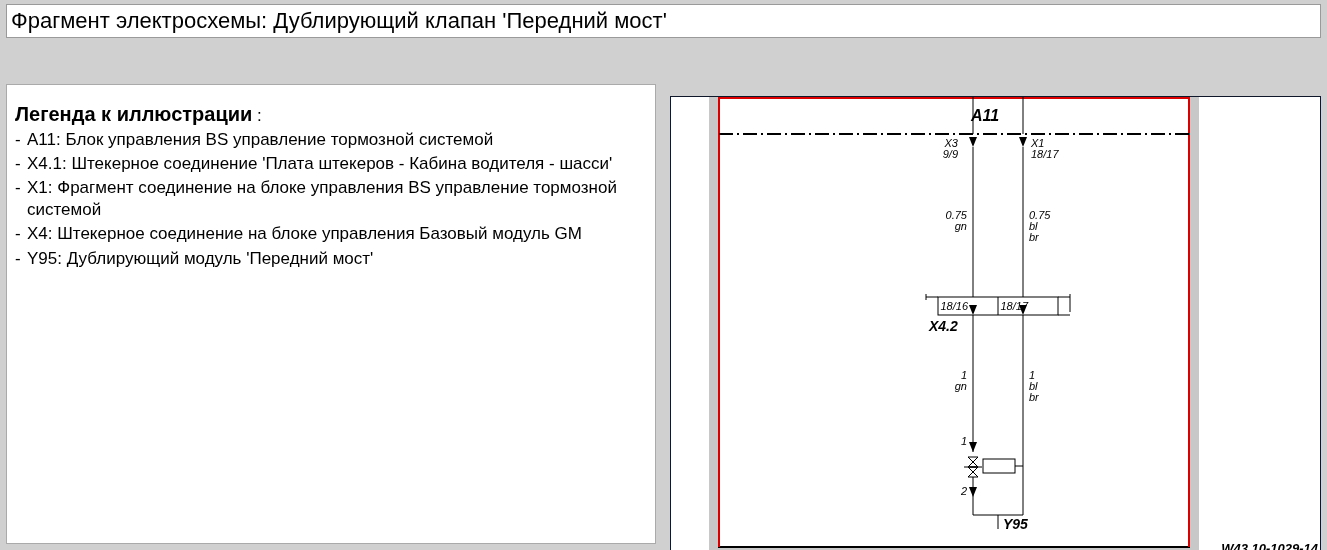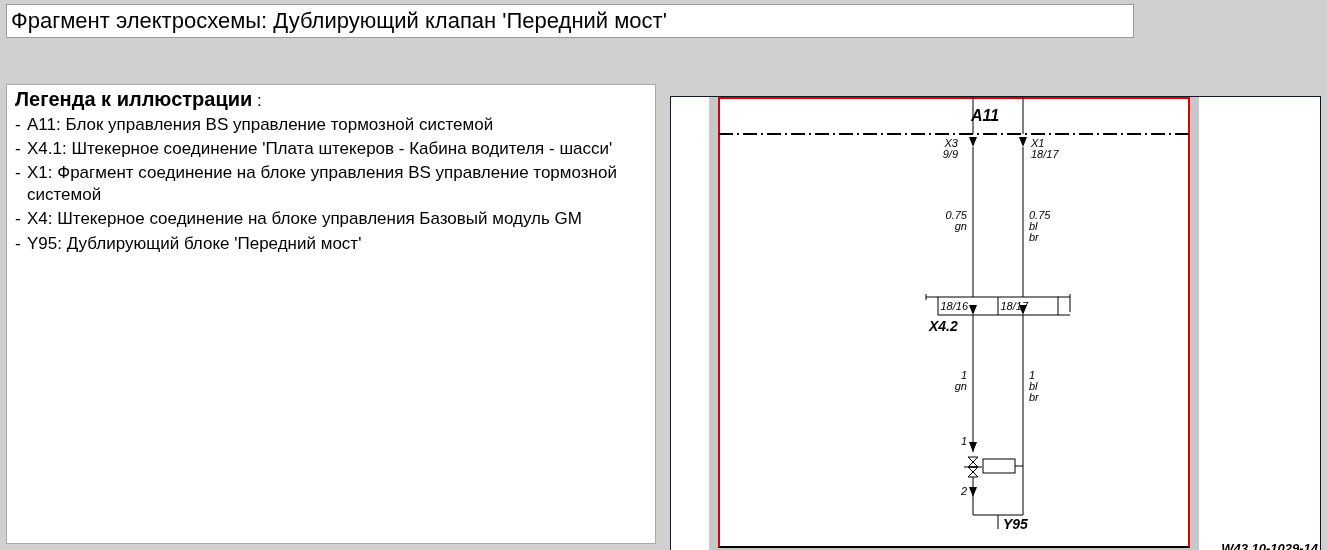--- a/index.html
+++ b/index.html
@@ -10,41 +10,41 @@
     width: 1327px;
     height: 550px;
     overflow: hidden;
     color: #000;
   }
 
   .title-bar {
     position: absolute;
     left: 6px;
     top: 4px;
-    width: 1128px;
+    width: 1315px;
     height: 34px;
     background: #fff;
     border: 1px solid #9a9a9a;
     box-sizing: border-box;
     display: flex;
     align-items: center;
     padding-left: 4px;
     font-size: 22px;
   }
 
   .legend-panel {
     position: absolute;
     left: 6px;
     top: 84px;
     width: 650px;
     height: 460px;
     background: #fff;
     border: 1px solid #aaa;
     box-sizing: border-box;
-    padding: 1px 10px 4px 8px;
+    padding: 16px 10px 4px 8px;
     font-size: 17px;
     line-height: 1.3;
   }
   .legend-title {
     font-weight: bold;
     font-size: 20px;
     display: inline;
   }
   .legend-entry {
     margin-top: 2px;
@@ -102,21 +102,21 @@
   <div class="legend-entry wrap">
       <span class="dash">-&nbsp;</span>
       <span class="txt">X1: Фрагмент соединение на блоке управления BS управление тормозной системой</span>
     </div>
   <div class="legend-entry wrap">
       <span class="dash">-&nbsp;</span>
       <span class="txt">X4: Штекерное соединение на блоке управления Базовый модуль GM</span>
     </div>
   <div class="legend-entry wrap">
       <span class="dash">-&nbsp;</span>
-      <span class="txt">Y95: Дублирующий блоке 'Передний мост'</span>
+      <span class="txt">Y95: Дублирующий модуль 'Передний мост'</span>
     </div>
 </div>
 
 <div class="diagram-panel">
   <svg width="651" height="460" viewBox="0 0 651 460">
 
     <rect x="38" y="0" width="490" height="460" fill="#c8c8c8"></rect>
     <rect x="48" y="0" width="470" height="450" fill="#fff"></rect>
     <rect x="48" y="0" width="470" height="450" class="thick"></rect>
 

